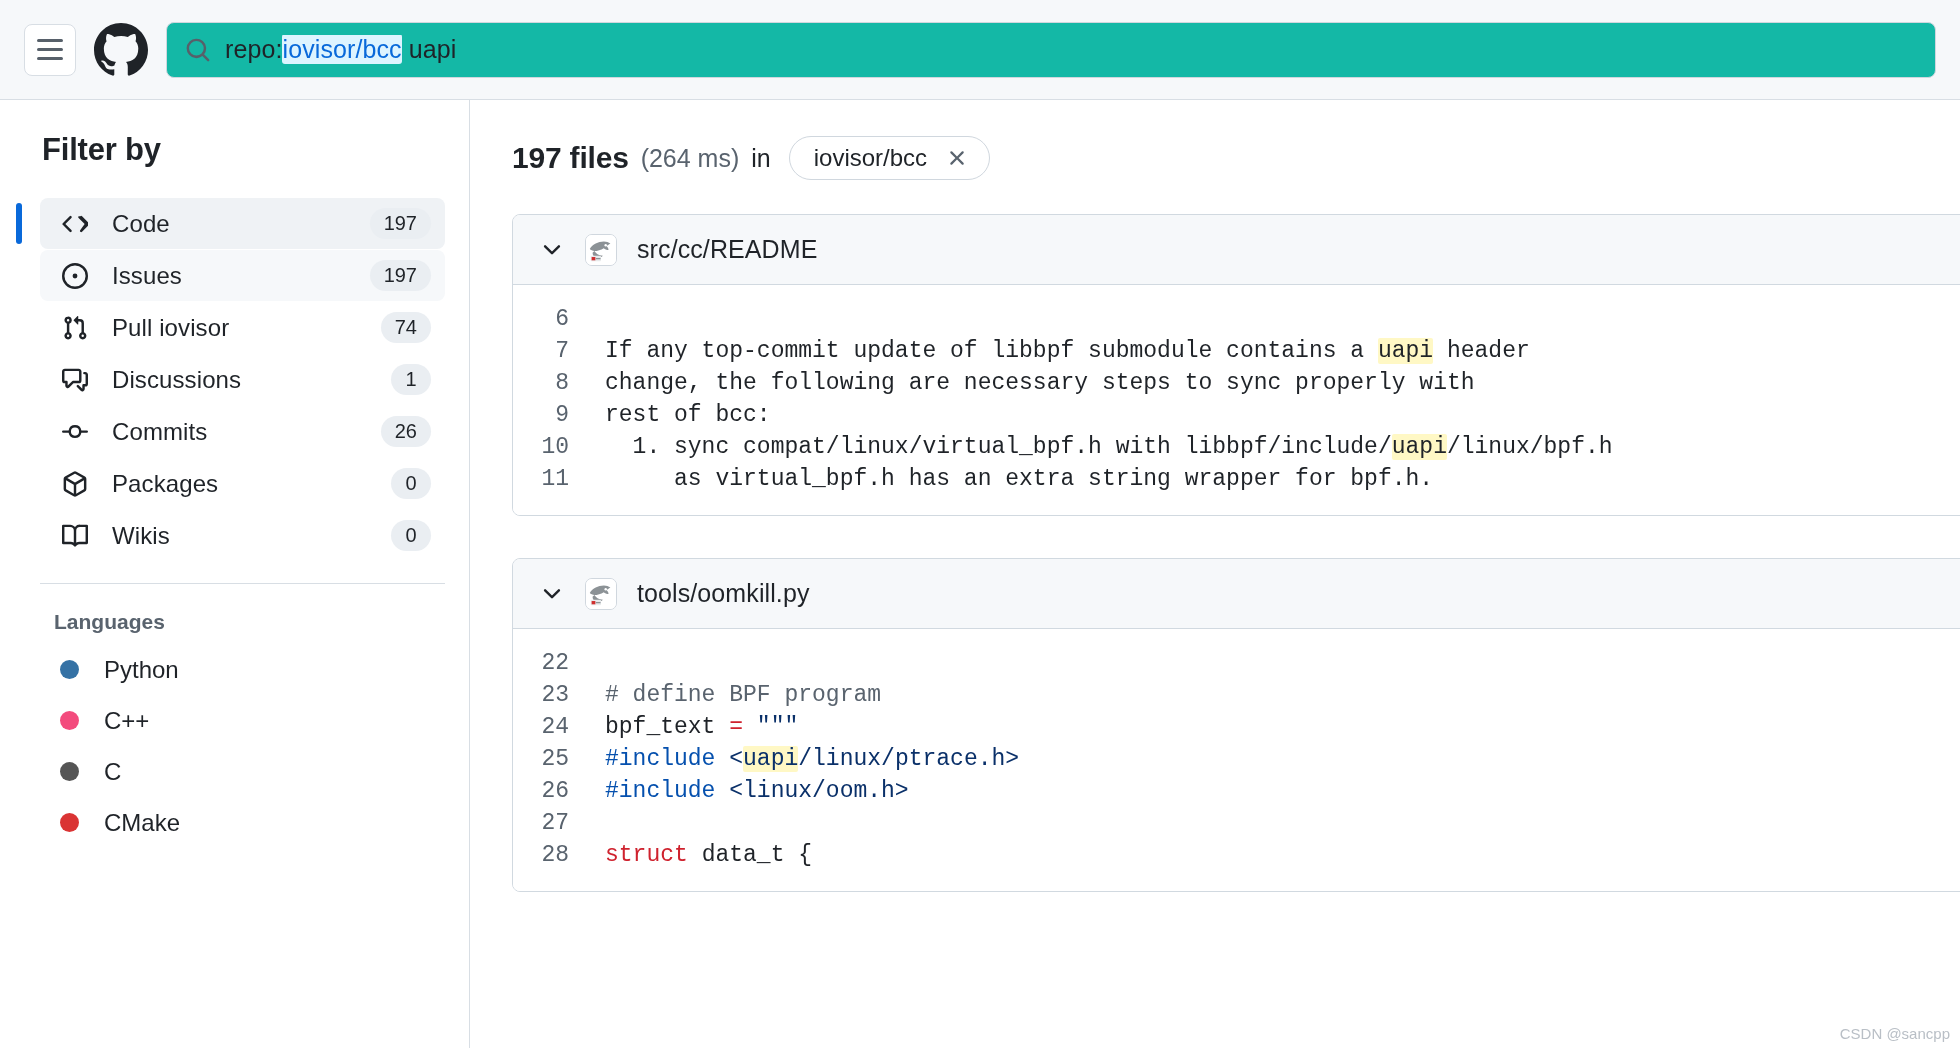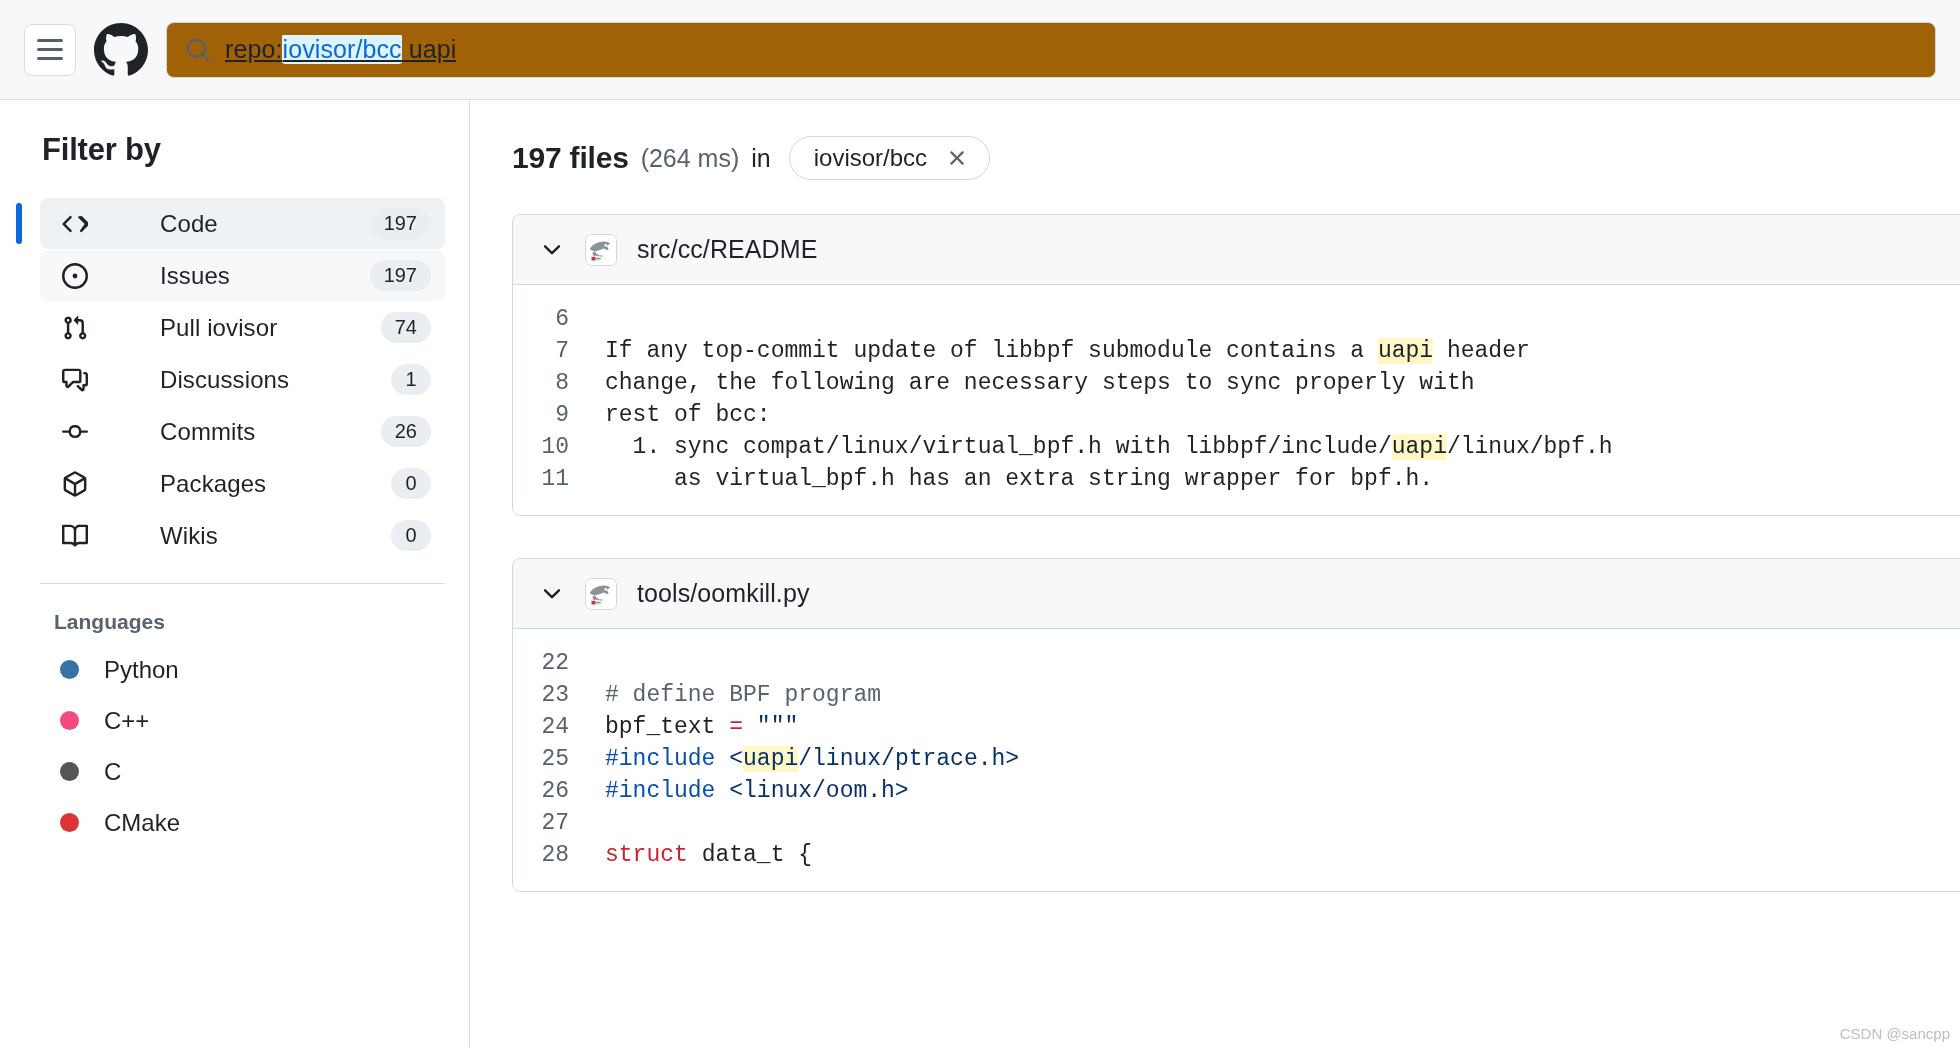--- a/index.html
+++ b/index.html
@@ -46,28 +46,27 @@
     background: #57606a;
   }
 
   .gh-logo { width: 54px; height: 54px; flex: none; }
 
   .search-bar {
     flex: 1;
     height: 56px;
     border: 1px solid #d0d7de;
     border-radius: 8px;
-    background: #a16207;
+    background: #14b8a6;
     display: flex;
     align-items: center;
     padding: 0 18px;
     gap: 14px;
     cursor: text;
     min-width: 0;
-    text-decoration: underline;
   }
   .search-icon { width: 26px; height: 26px; flex: none; color: #57606a; }
   .search-text {
     font-size: 25px;
     color: #1f2328;
     white-space: nowrap;
     overflow: hidden;
     letter-spacing: .1px;
   }
   .qual-hl {
@@ -99,21 +98,20 @@
 
   .nav-item {
     position: relative;
     display: flex;
     align-items: center;
     height: 51px;
     border-radius: 8px;
     padding: 0 14px 0 20px;
     margin-bottom: 1px;
     cursor: pointer;
-    gap: 48px;
   }
   .nav-item.selected { background: #eff2f5; }
   .nav-item.hovered  { background: #f6f8fa; }
   .nav-item.selected::before {
     content: "";
     position: absolute;
     left: -24px;
     top: 5px;
     bottom: 5px;
     width: 6px;

